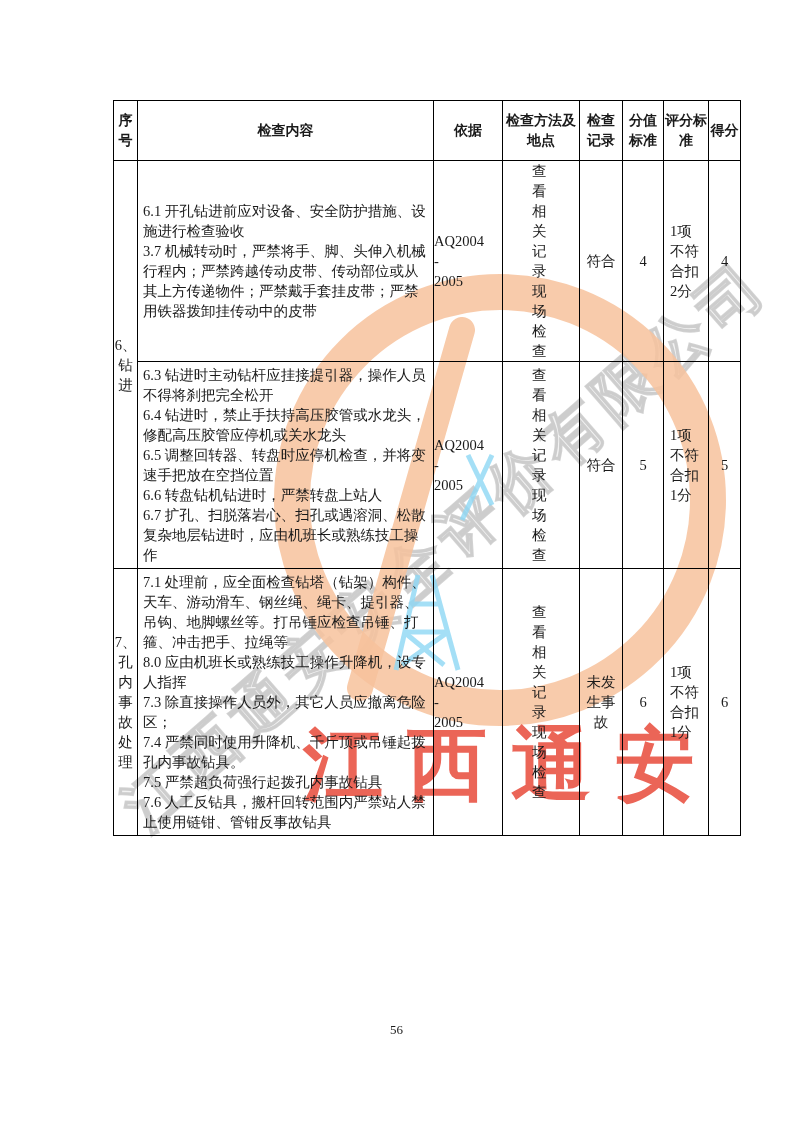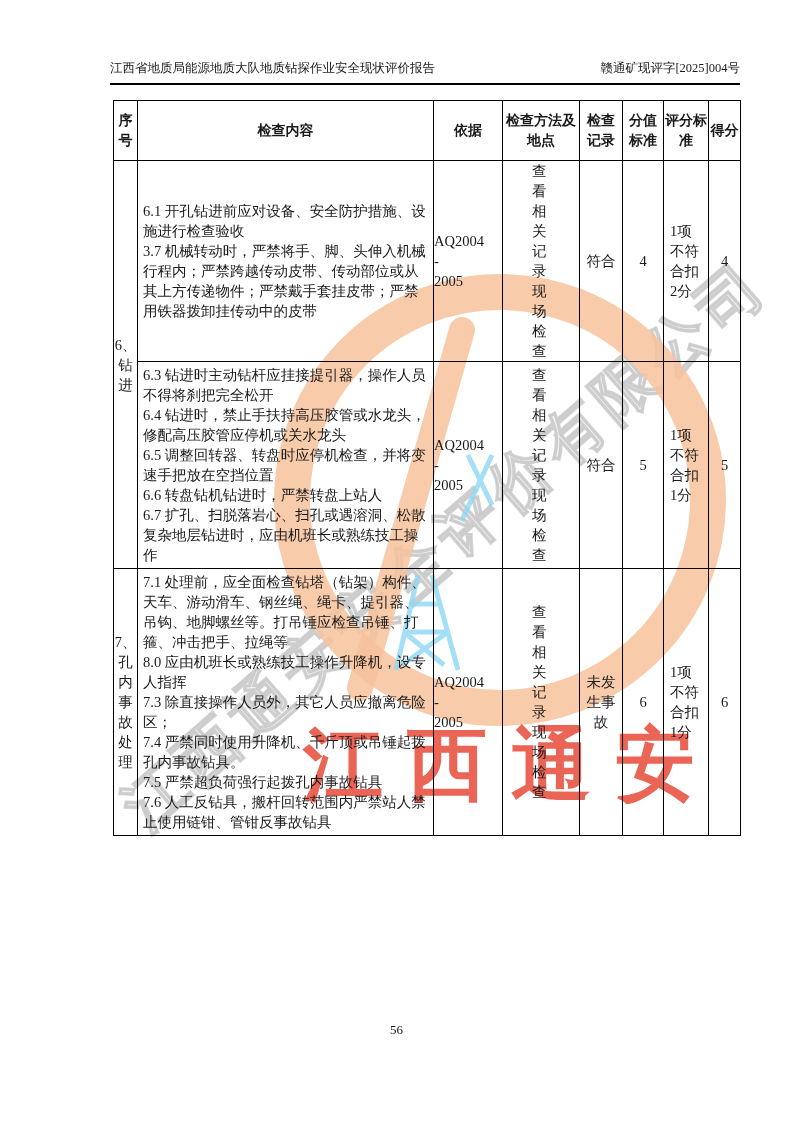--- a/index.html
+++ b/index.html
@@ -85,24 +85,20 @@
         <line x1="468" y1="455" x2="492" y2="505"></line>
         <line x1="492" y1="455" x2="462" y2="520"></line>
       </g>
     </svg>
 
     <div class="wm-red-text">江西通安</div>
   </div>
 
   <div class="content-layer">
 
-    <div class="doc-header">
-      <span>江西省地质局能源地质大队地质钻探作业安全现状评价报告</span>
-      <span>赣通矿现评字[2025]004号</span>
-    </div>
 
     <table class="insp">
       <colgroup>
         <col style="width:24px">
           <col style="width:296px">
           <col style="width:69px">
           <col style="width:77px">
         <col style="width:43px">
           <col style="width:41px">
           <col style="width:45px">

